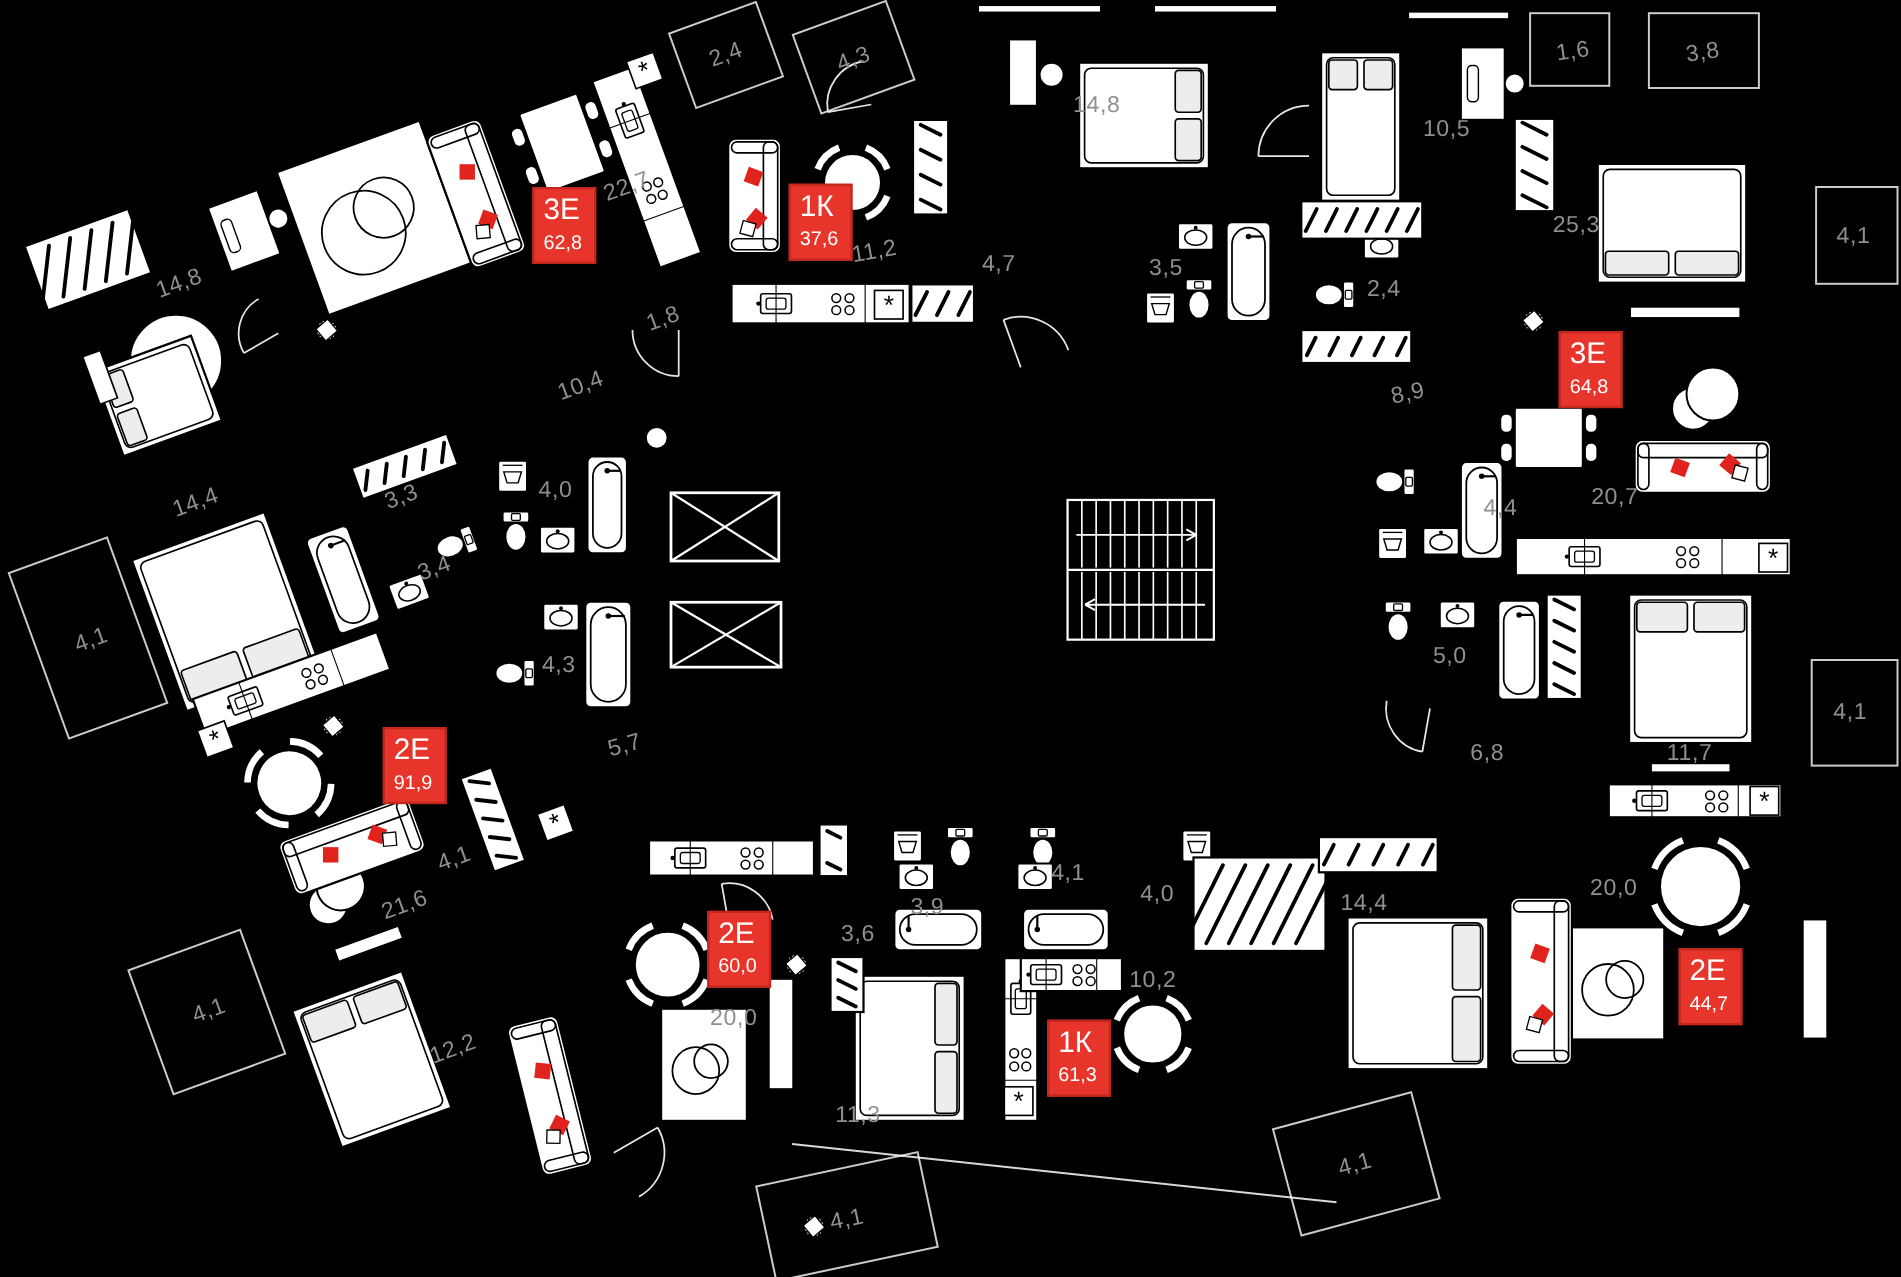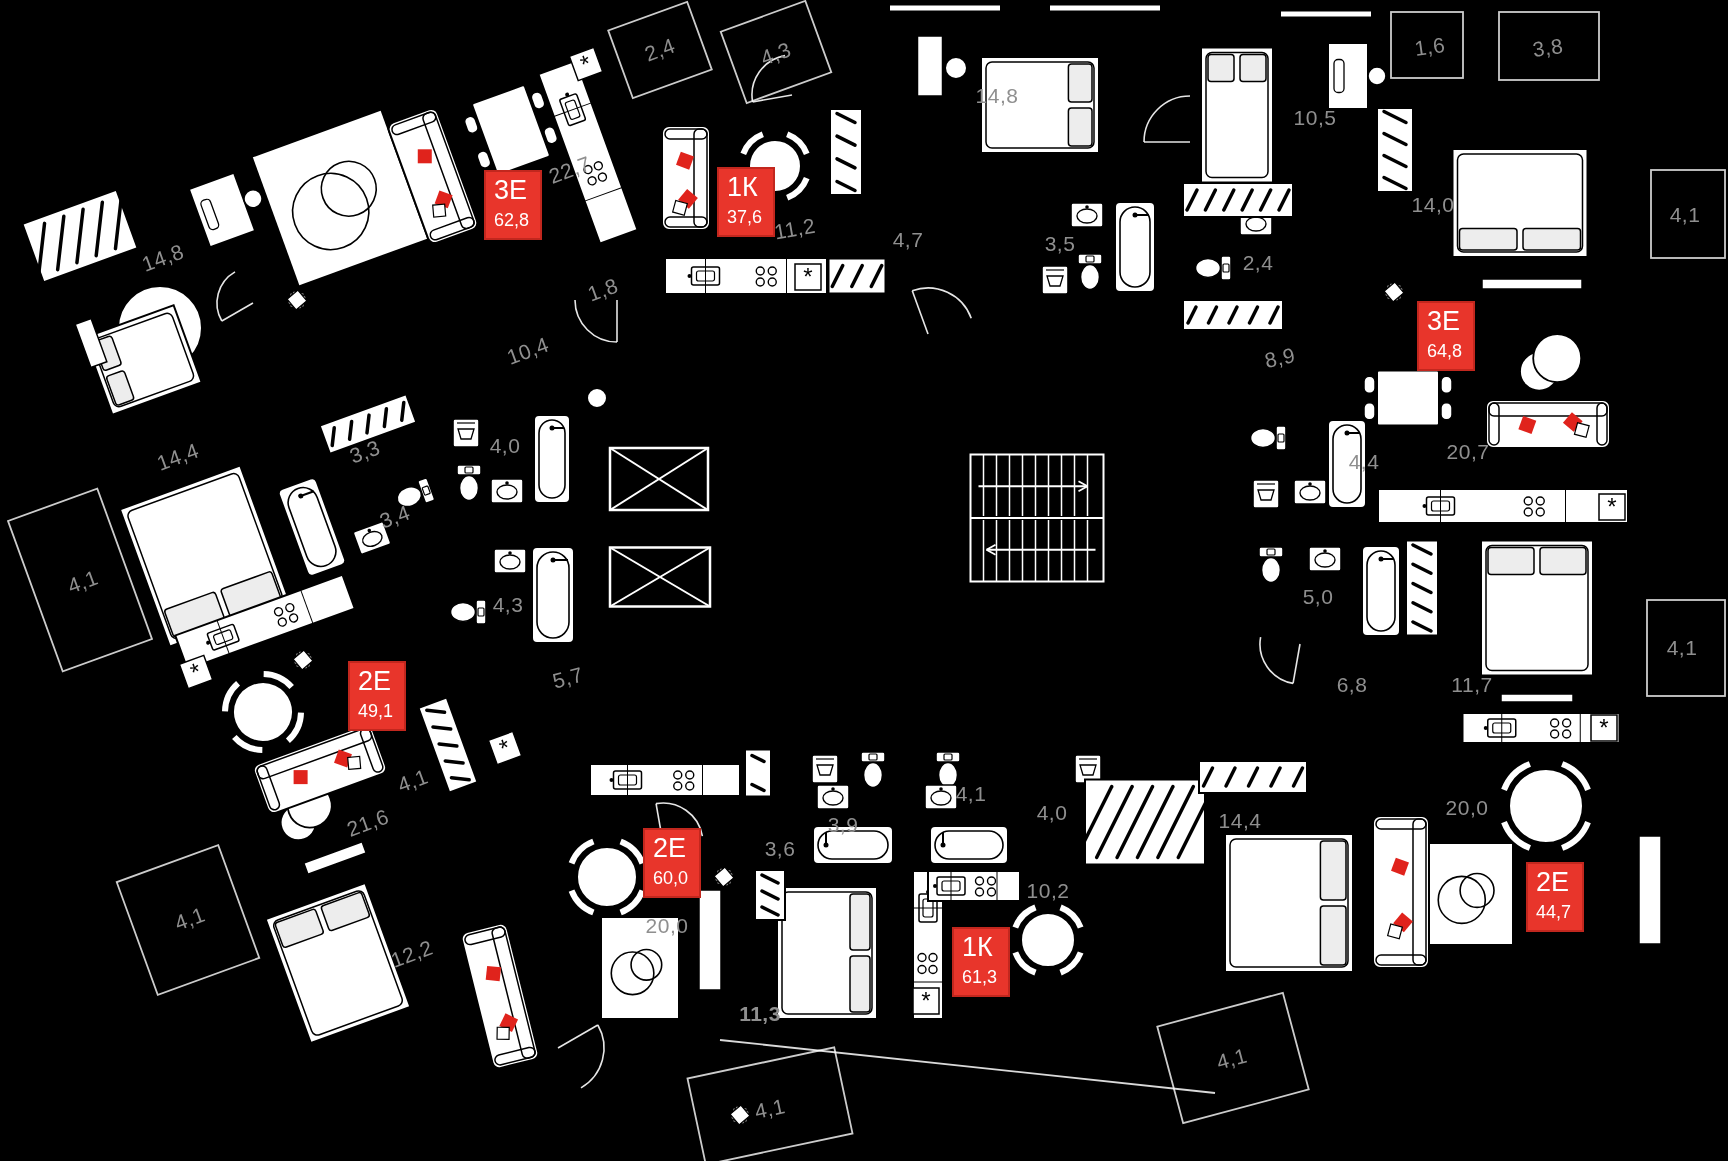--- a/index.html
+++ b/index.html
@@ -899,48 +899,48 @@
       <div class="rlabel" style="left: 603px; top: 290px; transform: translate(-50%, -50%) rotate(-20deg);">1,8</div>
       <div class="rlabel" style="left: 660px; top: 50px; transform: translate(-50%, -50%) rotate(-20deg);">2,4</div>
       <div class="rlabel" style="left: 776px; top: 54px; transform: translate(-50%, -50%) rotate(-20deg);">4,3</div>
       <div class="rlabel" style="left: 795px; top: 229px; transform: translate(-50%, -50%) rotate(-10deg);">11,2</div>
       <div class="rlabel" style="left: 997px; top: 96px; transform: translate(-50%, -50%) rotate(0deg);">14,8</div>
       <div class="rlabel" style="left: 908px; top: 240px; transform: translate(-50%, -50%) rotate(0deg);">4,7</div>
       <div class="rlabel" style="left: 1060px; top: 244px; transform: translate(-50%, -50%) rotate(0deg);">3,5</div>
       <div class="rlabel" style="left: 1315px; top: 118px; transform: translate(-50%, -50%) rotate(0deg);">10,5</div>
       <div class="rlabel" style="left: 1430px; top: 47px; transform: translate(-50%, -50%) rotate(-8deg);">1,6</div>
       <div class="rlabel" style="left: 1548px; top: 48px; transform: translate(-50%, -50%) rotate(-8deg);">3,8</div>
-      <div class="rlabel" style="left: 1433px; top: 205px; transform: translate(-50%, -50%) rotate(0deg);">14,0</div>
+      <div class="rlabel" style="left: 1433px; top: 205px; transform: translate(-50%, -50%) rotate(0deg);">25,3</div>
       <div class="rlabel" style="left: 1685px; top: 215px; transform: translate(-50%, -50%) rotate(0deg);">4,1</div>
       <div class="rlabel" style="left: 1258px; top: 263px; transform: translate(-50%, -50%) rotate(0deg);">2,4</div>
       <div class="rlabel" style="left: 1280px; top: 358px; transform: translate(-50%, -50%) rotate(-12deg);">8,9</div>
       <div class="rlabel" style="left: 178px; top: 457px; transform: translate(-50%, -50%) rotate(-20deg);">14,4</div>
       <div class="rlabel" style="left: 365px; top: 452px; transform: translate(-50%, -50%) rotate(-20deg);">3,3</div>
       <div class="rlabel" style="left: 505px; top: 446px; transform: translate(-50%, -50%) rotate(0deg);">4,0</div>
       <div class="rlabel" style="left: 83px; top: 582px; transform: translate(-50%, -50%) rotate(-20deg);">4,1</div>
       <div class="rlabel" style="left: 395px; top: 517px; transform: translate(-50%, -50%) rotate(-20deg);">3,4</div>
       <div class="rlabel" style="left: 508px; top: 605px; transform: translate(-50%, -50%) rotate(0deg);">4,3</div>
       <div class="rlabel" style="left: 568px; top: 678px; transform: translate(-50%, -50%) rotate(-15deg);">5,7</div>
       <div class="rlabel" style="left: 1364px; top: 462px; transform: translate(-50%, -50%) rotate(0deg);">4,4</div>
       <div class="rlabel" style="left: 1468px; top: 452px; transform: translate(-50%, -50%) rotate(0deg);">20,7</div>
       <div class="rlabel" style="left: 1318px; top: 597px; transform: translate(-50%, -50%) rotate(0deg);">5,0</div>
       <div class="rlabel" style="left: 1682px; top: 648px; transform: translate(-50%, -50%) rotate(0deg);">4,1</div>
       <div class="rlabel" style="left: 1352px; top: 685px; transform: translate(-50%, -50%) rotate(0deg);">6,8</div>
-      <div class="rlabel" style="left: 1472px; top: 685px; transform: translate(-50%, -50%) rotate(0deg);">11,7</div>
+      <div class="rlabel" style="left: 1536px; top: 685px; transform: translate(-50%, -50%) rotate(0deg);">11,7</div>
       <div class="rlabel" style="left: 413px; top: 781px; transform: translate(-50%, -50%) rotate(-20deg);">4,1</div>
       <div class="rlabel" style="left: 368px; top: 823px; transform: translate(-50%, -50%) rotate(-20deg);">21,6</div>
       <div class="rlabel" style="left: 190px; top: 919px; transform: translate(-50%, -50%) rotate(-20deg);">4,1</div>
       <div class="rlabel" style="left: 412px; top: 954px; transform: translate(-50%, -50%) rotate(-20deg);">12,2</div>
       <div class="rlabel" style="left: 843px; top: 825px; transform: translate(-50%, -50%) rotate(0deg);">3,9</div>
       <div class="rlabel" style="left: 971px; top: 794px; transform: translate(-50%, -50%) rotate(0deg);">4,1</div>
       <div class="rlabel" style="left: 780px; top: 818px; transform: translate(-50%, -50%) rotate(0deg); margin-top: 31px;">3,6</div>
       <div class="rlabel" style="left: 1052px; top: 813px; transform: translate(-50%, -50%) rotate(0deg);">4,0</div>
       <div class="rlabel" style="left: 667px; top: 926px; transform: translate(-50%, -50%) rotate(0deg);">20,0</div>
       <div class="rlabel" style="left: 1048px; top: 891px; transform: translate(-50%, -50%) rotate(0deg);">10,2</div>
-      <div class="rlabel" style="left: 760px; top: 1014px; transform: translate(-50%, -50%) rotate(0deg); font-weight: bold;">11,3</div>
+      <div class="rlabel" style="left: 780px; top: 1014px; transform: translate(-50%, -50%) rotate(0deg);">11,3</div>
       <div class="rlabel" style="left: 770px; top: 1109px; transform: translate(-50%, -50%) rotate(-12deg);">4,1</div>
       <div class="rlabel" style="left: 1240px; top: 821px; transform: translate(-50%, -50%) rotate(0deg);">14,4</div>
       <div class="rlabel" style="left: 1467px; top: 808px; transform: translate(-50%, -50%) rotate(0deg);">20,0</div>
       <div class="rlabel" style="left: 1232px; top: 1059px; transform: translate(-50%, -50%) rotate(-15deg);">4,1</div>
     </div>
   <div id="badges-layer">
       <div class="badge" style="left: 484px; top: 170px; background: rgb(232, 53, 43); border: 2px solid rgb(194, 39, 30);">
         <div class="t">3Е</div>
         <div class="u"></div>
         <div class="a">62,8</div>
@@ -951,21 +951,21 @@
         <div class="a">37,6</div>
       </div>
       <div class="badge" style="left: 1417px; top: 301px; background: rgb(232, 53, 43); border: 2px solid rgb(194, 39, 30);">
         <div class="t">3Е</div>
         <div class="u"></div>
         <div class="a">64,8</div>
       </div>
       <div class="badge" style="left: 348px; top: 661px; background: rgb(232, 53, 43); border: 2px solid rgb(194, 39, 30);">
         <div class="t">2Е</div>
         <div class="u"></div>
-        <div class="a">49,1</div>
+        <div class="a">91,9</div>
       </div>
       <div class="badge" style="left: 643px; top: 828px; background: rgb(232, 53, 43); border: 2px solid rgb(194, 39, 30);">
         <div class="t">2Е</div>
         <div class="u"></div>
         <div class="a">60,0</div>
       </div>
       <div class="badge" style="left: 952px; top: 927px; background: rgb(232, 53, 43); border: 2px solid rgb(194, 39, 30);">
         <div class="t">1К</div>
         <div class="u"></div>
         <div class="a">61,3</div>

